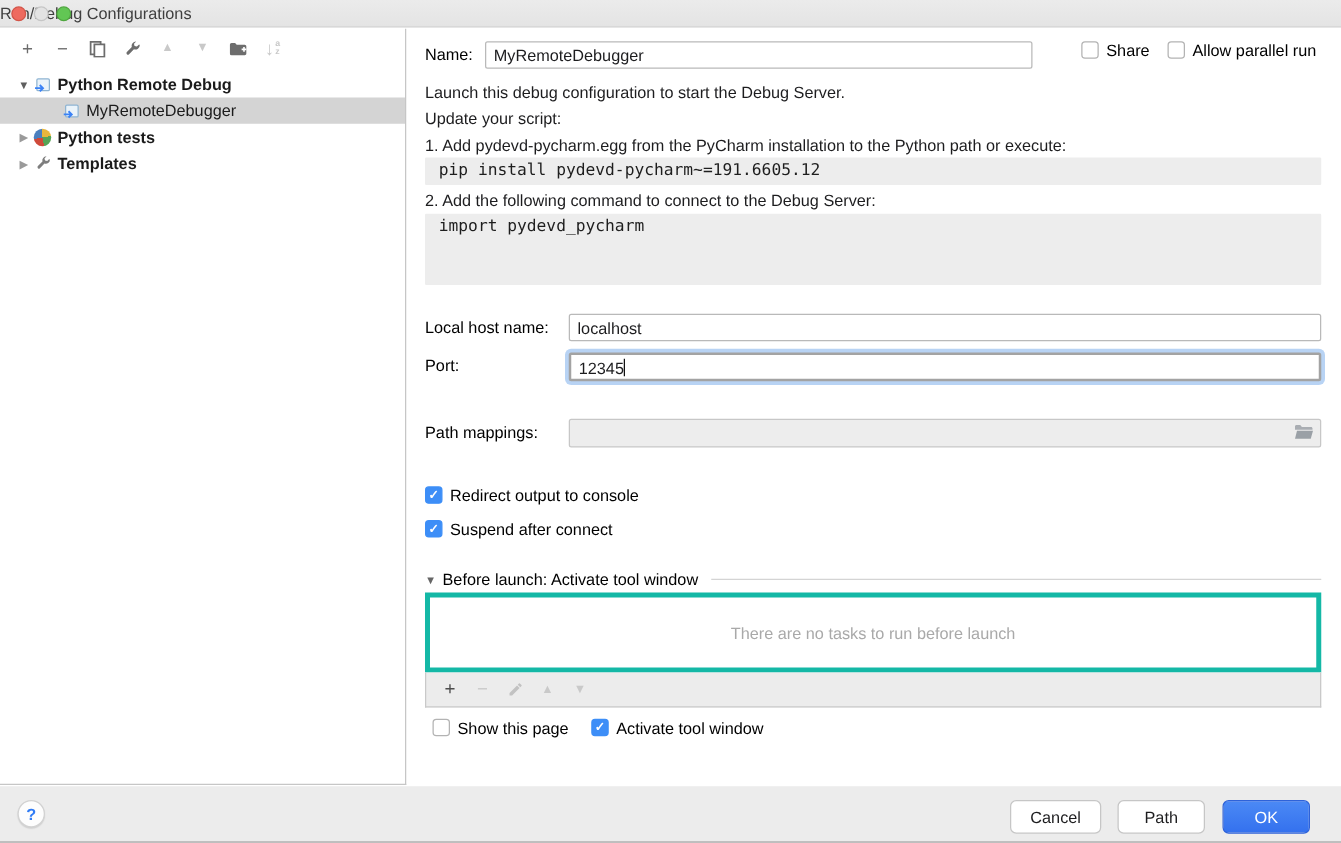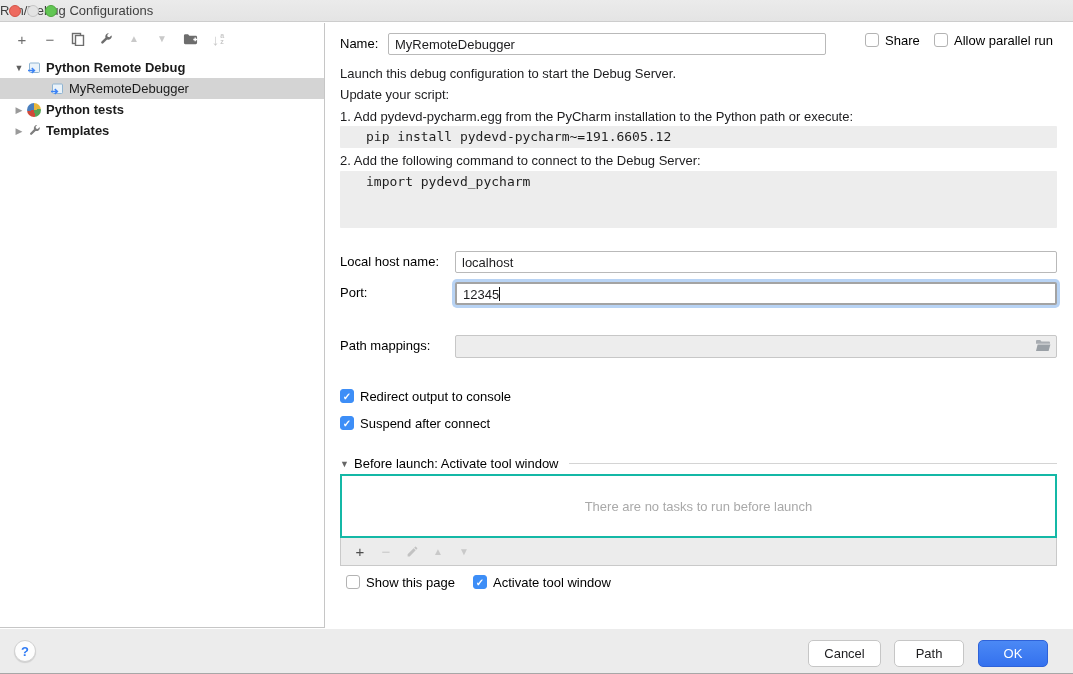--- a/index.html
+++ b/index.html
@@ -68,38 +68,38 @@
     width:14px; height:14px; border-radius:3px; background:#fff;
     border:1px solid #b3b3b3; display:inline-flex; align-items:center; justify-content:center;
     flex:0 0 14px;
   }
   .cb.checked { background:#3d8ef7; border-color:#3d8ef7; color:#fff; font-size:10px; font-weight:bold; }
   .cb.checked::after { content:"✓"; }
   .desc { line-height:17px; }
   .codeblock {
     left:0; right:0; background:#ededed; border-radius:1px;
     font-family:"DejaVu Sans Mono", monospace; font-size:13px; color:#1e1e1e;
-    padding:2px 26px; line-height:18px; white-space:pre;
+    padding:2px 11px; line-height:18px; white-space:pre;
   }
   .frow-label { height:22px; line-height:22px; }
   .ffield { left:115px; width:602px; }
   .focused {
     border:2px solid #a3a3a3;
     box-shadow:0 0 0 3px rgba(125,175,235,.55);
   }
   .caret { display:inline-block; width:1px; height:14px; background:#111; vertical-align:-2px; }
   .disabledfield {
     background:#ededed; border:1px solid #c7c7c7; border-radius:2px; height:23px;
     display:flex; align-items:center; justify-content:flex-end; padding:0 5px;
   }
   .seph { display:flex; align-items:center; }
   .seph .arrow { font-size:9px; color:#666; width:14px; }
   .seph .line { flex:1; border-top:1px solid #d4d4d4; margin-left:10px; }
   .tasks {
-    left:0; width:717px; height:64px; background:#fff; border:2px solid #14b8a6;
+    left:0; width:717px; height:64px; background:#fff; border:4px solid #14b8a6;
     display:flex; align-items:center; justify-content:center; color:#a9a9a9;
   }
   .strip {
     left:0; width:717px; height:28px; background:#ececec;
     border:1px solid #c9c9c9; border-top:none;
     display:flex; align-items:center; padding-left:6px;
   }
   .strip .tb-ic { width:26px; }
   .strong { color:#4d4d4d; }
 

